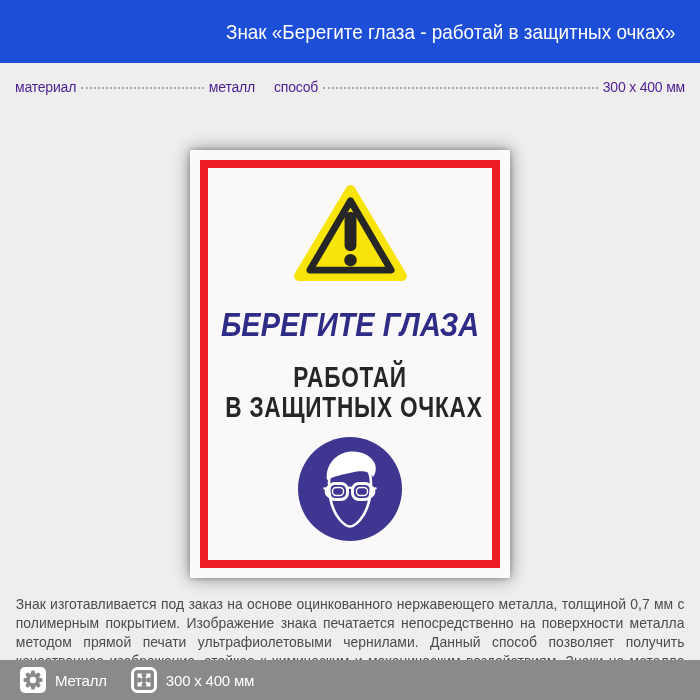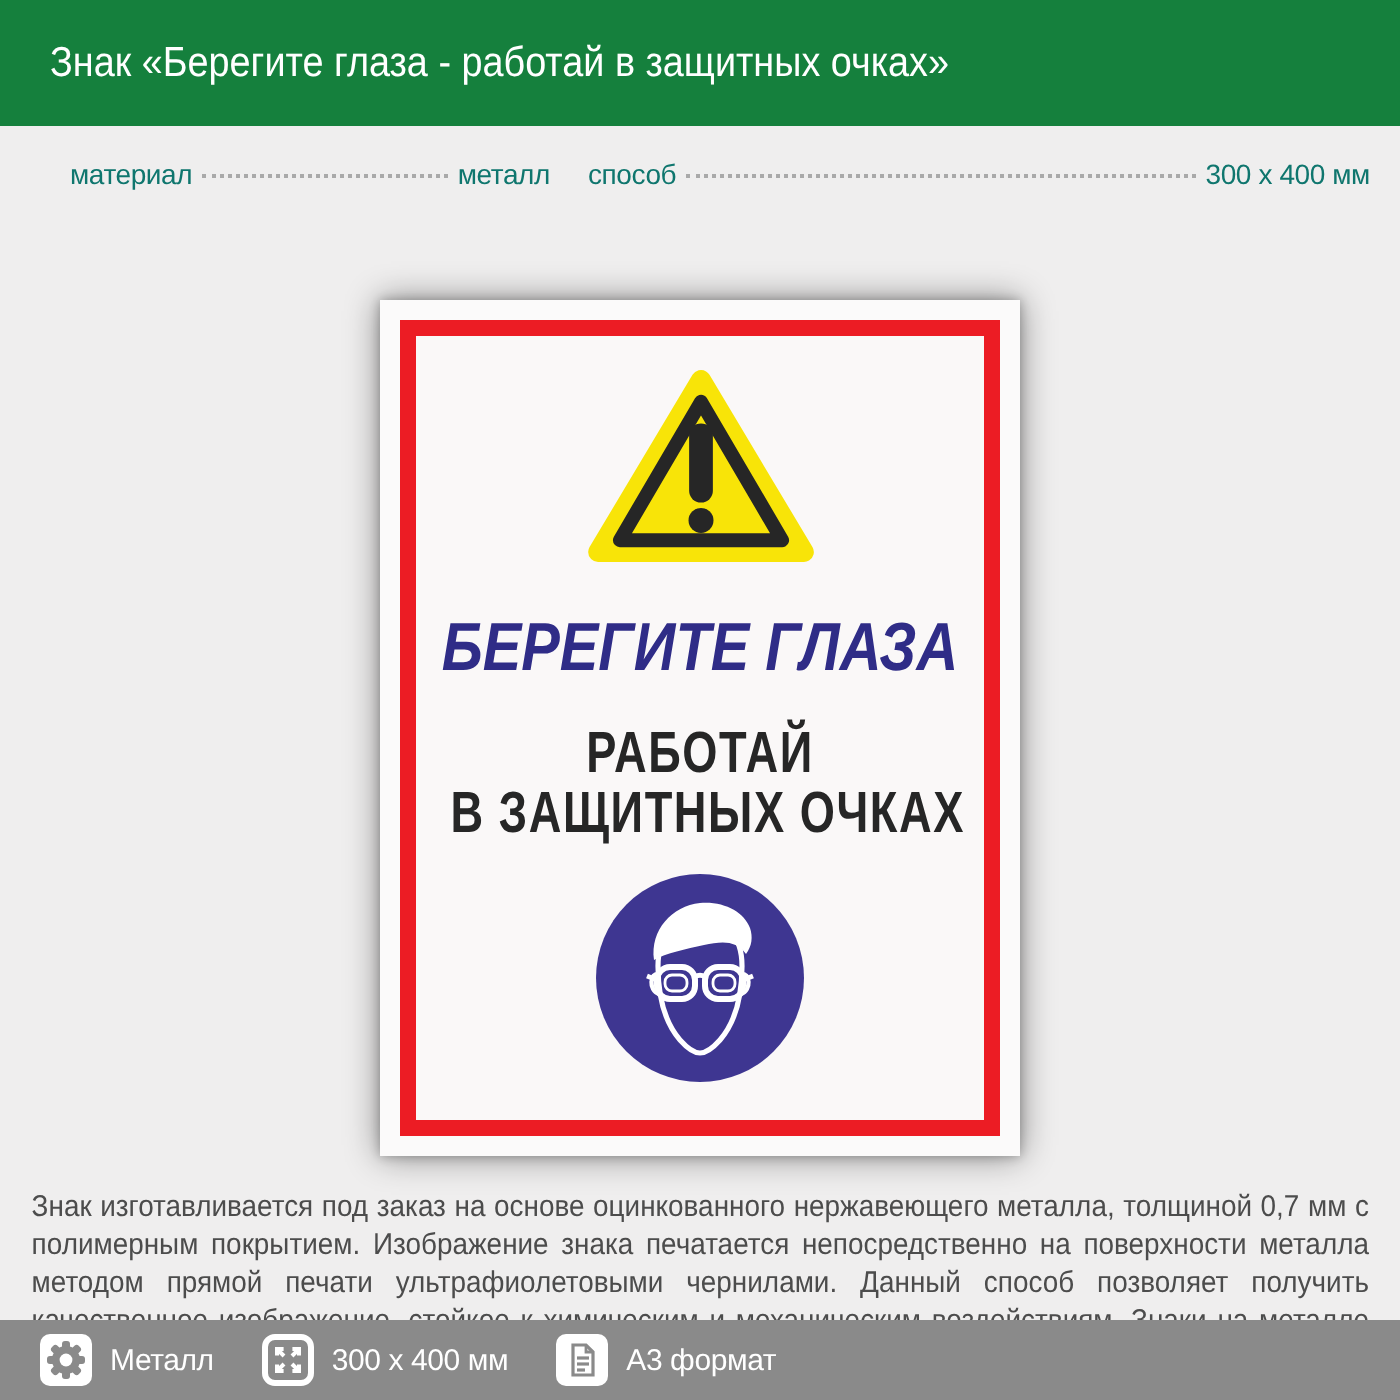--- a/index.html
+++ b/index.html
@@ -6,32 +6,32 @@
   html,body { width:700px; height:700px; overflow:hidden; }
   body {
     font-family:"Liberation Sans","DejaVu Sans",sans-serif;
     background:#efeeee;
     position:relative;
   }
   .page { width:700px; height:700px; position:relative; background:#efeeee; }
 
   
   .header-bar {
-    height:63px; background:#15803d;
-    display:flex; align-items:center; justify-content:flex-start;
+    height:63px; background:#1d4ed8;
+    display:flex; align-items:center; justify-content:flex-end;
   }
   .page-title {
     color:#ffffff; font-size:21px; font-weight:400; letter-spacing:0;
     transform:scaleX(0.9); transform-origin:center; white-space:nowrap;
   }
 
   
   .specs-row {
     height:47px; padding:0 15px; display:flex; align-items:center;
-    color:#0f766e; font-size:14px; letter-spacing:-0.2px;margin-left:20px;
+    color:#4c1d95; font-size:14px; letter-spacing:-0.2px;
   }
   .spec { display:flex; align-items:baseline; }
   .spec-left  { width:240px; }
   .spec-right { flex:1; margin-left:19px; }
   .spec .leader {
     flex:1; border-bottom:2px dotted #a9a9a9; margin:0 5px;
     position:relative; top:-3px; min-width:20px;
   }
   .spec .value { white-space:nowrap; }
 
@@ -171,30 +171,15 @@
             <path d="M7.5,15.2 V18.5 H10.8"></path>
               <path d="M7.8,18.2 L11,15"></path>
             <path d="M18.5,15.2 V18.5 H15.2"></path>
               <path d="M18.2,18.2 L15,15"></path>
           </g>
         </svg>
       </span>
       <span class="flabel">300 x 400 мм</span>
     </div>
 
-    <div class="footer-item">
-      <span class="ficon">
-        <svg width="26" height="26" viewBox="0 0 26 26">
-          <rect x="0" y="0" width="26" height="26" rx="5" fill="#ffffff"></rect>
-          <path d="M8.5,5.5 h6.5 l3.5,3.5 v11.5 h-10 z" fill="#ffffff" stroke="#8a8a8a" stroke-width="1.6"></path>
-          <path d="M15,5.5 v3.5 h3.5" fill="none" stroke="#8a8a8a" stroke-width="1.4"></path>
-          <g stroke="#8a8a8a" stroke-width="1.6">
-            <line x1="10.5" y1="12" x2="16.5" y2="12"></line>
-            <line x1="10.5" y1="15" x2="16.5" y2="15"></line>
-            <line x1="10.5" y1="18" x2="14.5" y2="18"></line>
-          </g>
-        </svg>
-      </span>
-      <span class="flabel">А3 формат</span>
-    </div>
 
   </div>
 </div>
 
 </body></html>

